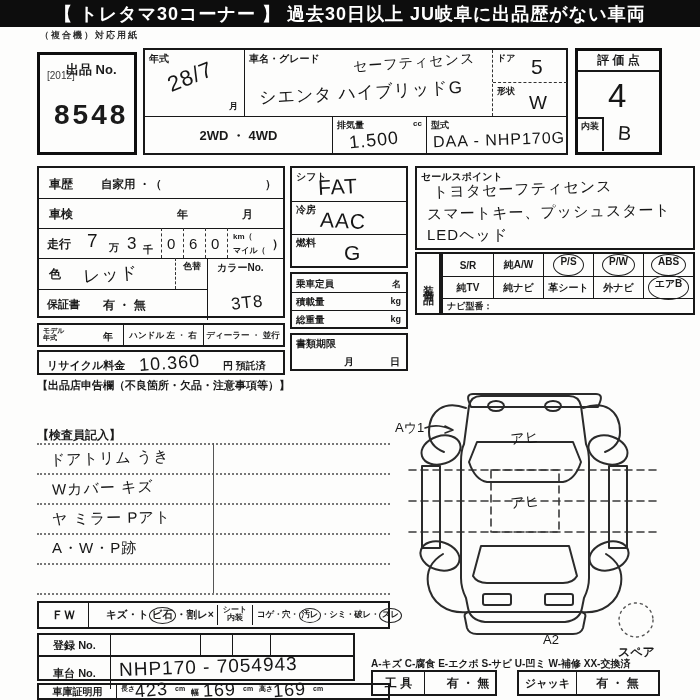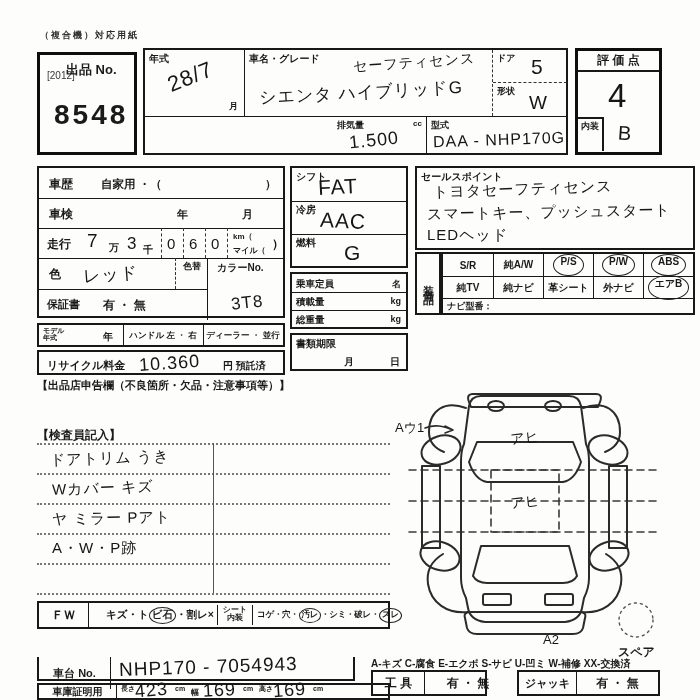--- a/index.html
+++ b/index.html
@@ -36,20 +36,23 @@
     font-size:10px; font-weight:bold; white-space:nowrap; }
   .gcell.first { border-left:none; }
   .gcell.toprow { border-top:none; }
   svg text { font-family:"Liberation Sans","DejaVu Sans",sans-serif; fill:#161616; }
 </style>
 </head>
 <body>
 
 <div id="page">
 
+  <div id="header-bar" class="a">
+    <span>【 トレタマ30コーナー 】 過去30日以上 JU岐阜に出品歴がない車両</span>
+  </div>
   <div class="a lbl9" style="left:40px; top:29px; letter-spacing:2px; color:#2d2d2d;">（複合機）対応用紙</div>
 
   <div class="a b3" style="left:37px; top:52px; width:100px; height:103px;">
     <div class="a nw" style="left:7px; top:15px; font-size:10px; color:#3a3a3a;">[2012]</div>
     <div class="a nw bold" style="left:26px; top:6px; font-size:13px;">出品 No.</div>
     <div class="a nw bold" style="left:14px; top:44px; font-size:28px; letter-spacing:3px;">8548</div>
   </div>
 
   <div class="a b" style="left:143px; top:48px; width:425px; height:107px;">
 
@@ -70,20 +73,21 @@
         <div class="a lbl9" style="left:4px; top:2px;">ドア</div>
         <div class="a hw" style="left:38px; top:6px; font-size:21px;">5</div>
       </div>
       <div class="a" style="left:0; top:33px; width:74px; height:33px;">
         <div class="a lbl9" style="left:4px; top:2px;">形状</div>
         <div class="a hw" style="left:36px; top:10px; font-size:19px;">W</div>
       </div>
     </div>
 
     <div class="a" style="left:0; top:66px; width:421px; height:37px; border-top:1.5px solid #181818;">
+      <div class="a ctr bold" style="left:0; top:0; width:188px; height:37px; border-right:1.5px solid #181818; font-size:13px;">2WD ・ 4WD</div>
       <div class="a" style="left:188px; top:0; width:94px; height:37px; border-right:1.5px solid #181818;">
         <div class="a lbl9" style="left:4px; top:2px;">排気量</div>
         <div class="a lbl8" style="right:4px; top:2px;">cc</div>
         <div class="a hw" style="left:16px; top:14px; font-size:18px; transform:rotate(-6deg);">1.500</div>
       </div>
       <div class="a" style="left:282px; top:0; width:139px; height:37px;">
         <div class="a lbl9" style="left:4px; top:2px;">型式</div>
         <div class="a hw" style="left:6px; top:15px; font-size:16px; transform:rotate(-2deg);">DAA - NHP170G</div>
       </div>
     </div>
@@ -258,20 +262,26 @@
       <span>内装</span>
     </div>
     <div class="a ctr nw" style="left:228px; top:0; width:125px; height:24px; font-size:8.5px; font-weight:bold; letter-spacing:-0.3px;">
       <span>コゲ・穴・</span>
         <span class="circ sm">汚レ</span>
         <span>・シミ・破レ・</span>
         <span class="circ sm">スレ</span>
     </div>
   </div>
 
+  <div class="a b" style="left:37px; top:633px; width:318px; height:24px;">
+    <div class="a ctr bold" style="left:0; top:0; width:72px; height:20px; border-right:1.4px solid #181818; font-size:11px;">登録 No.</div>
+    <div class="a vline" style="left:161px; top:0; height:20px;"></div>
+    <div class="a vline" style="left:193px; top:0; height:20px;"></div>
+    <div class="a vline" style="left:231px; top:0; height:20px;"></div>
+  </div>
   <div class="a b" style="left:37px; top:657px; width:318px; height:24px; border-top:none;">
     <div class="a ctr bold" style="left:0; top:0; width:72px; height:32px; border-right:1.4px solid #181818; font-size:11px;">車台 No.</div>
     <div class="a hw" style="left:80px; top:0px; font-size:19px; transform:rotate(-2deg);">NHP170 - 7054943</div>
   </div>
 
   <div class="a b" style="left:37px; top:683px; width:353px; height:17px;">
     <div class="a ctr bold" style="left:0; top:0; width:78px; height:13px; border-right:1.4px solid #181818; font-size:10px;">車庫証明用</div>
     <div class="a stack" style="left:82px; top:0; font-size:7px; text-align:left;">
       <span>長さ</span>
     </div>
@@ -328,21 +338,21 @@
     </g>
     <text x="2" y="46" font-size="13">Aウ1</text>
     <text x="118" y="58" font-size="14" transform="rotate(-6 118 58)">アヒ</text>
     <text x="118" y="122" font-size="14" transform="rotate(-6 118 122)">アヒ</text>
     <text x="150" y="258" font-size="13">A2</text>
   </svg>
   <div class="a bold nw" style="left:618px; top:644px; font-size:12px;">スペア</div>
 
   <div class="a bold nw" style="left:371px; top:657px; font-size:10px;">A-キズ C-腐食 E-エクボ S-サビ U-凹ミ W-補修 XX-交換済</div>
 
-  <div class="a b" style="left:371px; top:670px; width:116px; height:26px;">
+  <div class="a b" style="left:371px; top:670px; width:126px; height:26px;">
     <div class="a ctr bold" style="left:0; top:0; width:52px; height:22px; border-right:1.4px solid #181818; font-size:12px;">工 具</div>
     <div class="a ctr bold" style="left:52px; top:0; width:86px; height:22px; font-size:12px;">有 ・ 無</div>
   </div>
   <div class="a b" style="left:517px; top:670px; width:143px; height:26px;">
     <div class="a ctr bold" style="left:0; top:0; width:58px; height:22px; border-right:1.4px solid #181818; font-size:11px;">ジャッキ</div>
     <div class="a ctr bold" style="left:58px; top:0; width:81px; height:22px; font-size:12px;">有 ・ 無</div>
   </div>
 
 </div>
 

